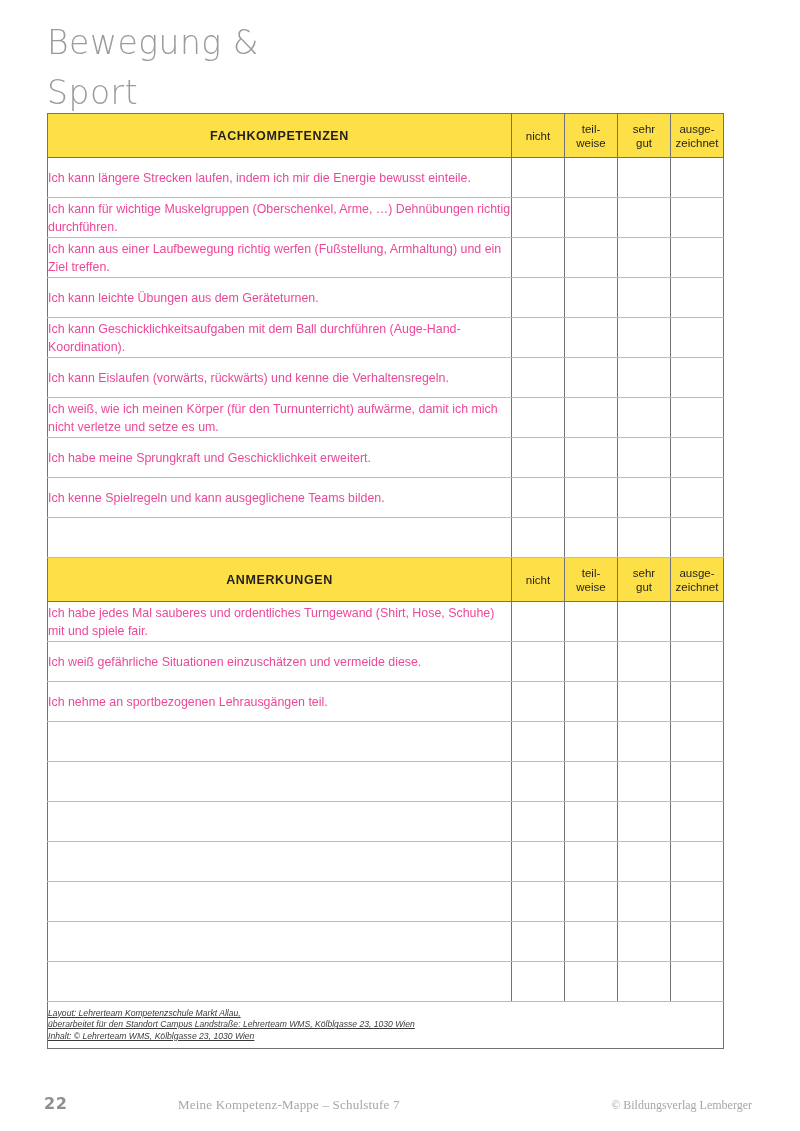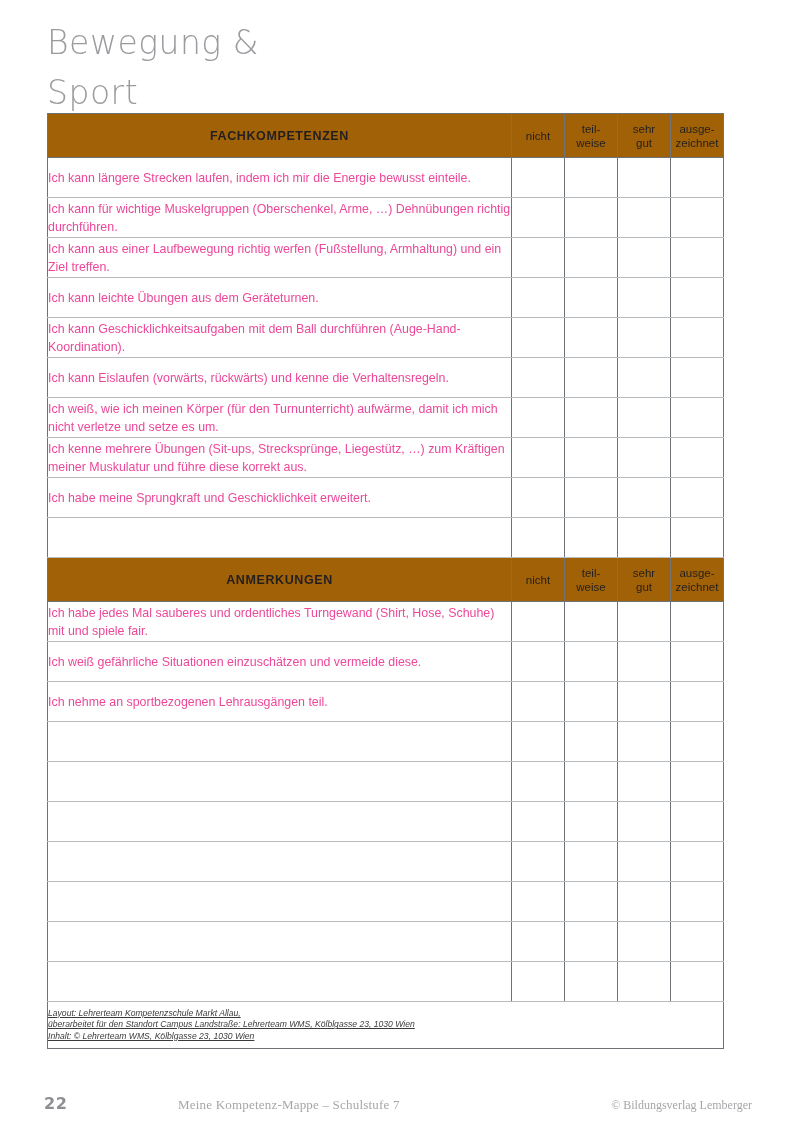--- a/index.html
+++ b/index.html
@@ -56,21 +56,21 @@
   }
   table.grid tr.body-row > td.c-text {
     border-left-color: #6f7377;
   }
 
   col.c-text-col   { width: 464px; }
   col.c-opt-col    { width: 53px; }
 
   
   tr.section-head > td {
-    background: #a16207;
+    background: #fde047;
     border-color: #6f7377;
     height: 43px;
   }
   .section-title {
     text-align: center;
     font-weight: bold;
     font-size: 12.5px;
     letter-spacing: 0.6px;
     color: #231f20;
   }
@@ -213,28 +213,28 @@
           <td class="c-opt"></td>
         </tr>
         <tr class="body-row">
           <td class="c-text stmt">Ich weiß, wie ich meinen Körper (für den Turnunterricht) aufwärme, damit ich mich nicht verletze und setze es um.</td>
           <td class="c-opt"></td>
           <td class="c-opt"></td>
           <td class="c-opt"></td>
           <td class="c-opt"></td>
         </tr>
         <tr class="body-row">
-          <td class="c-text stmt">Ich kenne mehrere Übungen (Sit-ups, Strecksprünge, Liegestütz, …) zum Kräftigen meiner Muskulatur und führe diese korrekt aus.</td>
-          <td class="c-opt"></td>
-          <td class="c-opt"></td>
-          <td class="c-opt"></td>
-          <td class="c-opt"></td>
-        </tr>
-        <tr class="body-row">
           <td class="c-text stmt">Ich habe meine Sprungkraft und Geschicklichkeit erweitert.</td>
+          <td class="c-opt"></td>
+          <td class="c-opt"></td>
+          <td class="c-opt"></td>
+          <td class="c-opt"></td>
+        </tr>
+        <tr class="body-row">
+          <td class="c-text stmt">Ich kenne Spielregeln und kann ausgeglichene Teams bilden.</td>
           <td class="c-opt"></td>
           <td class="c-opt"></td>
           <td class="c-opt"></td>
           <td class="c-opt"></td>
         </tr>
         <tr class="body-row">
           <td class="c-text stmt"></td>
           <td class="c-opt"></td>
           <td class="c-opt"></td>
           <td class="c-opt"></td>

